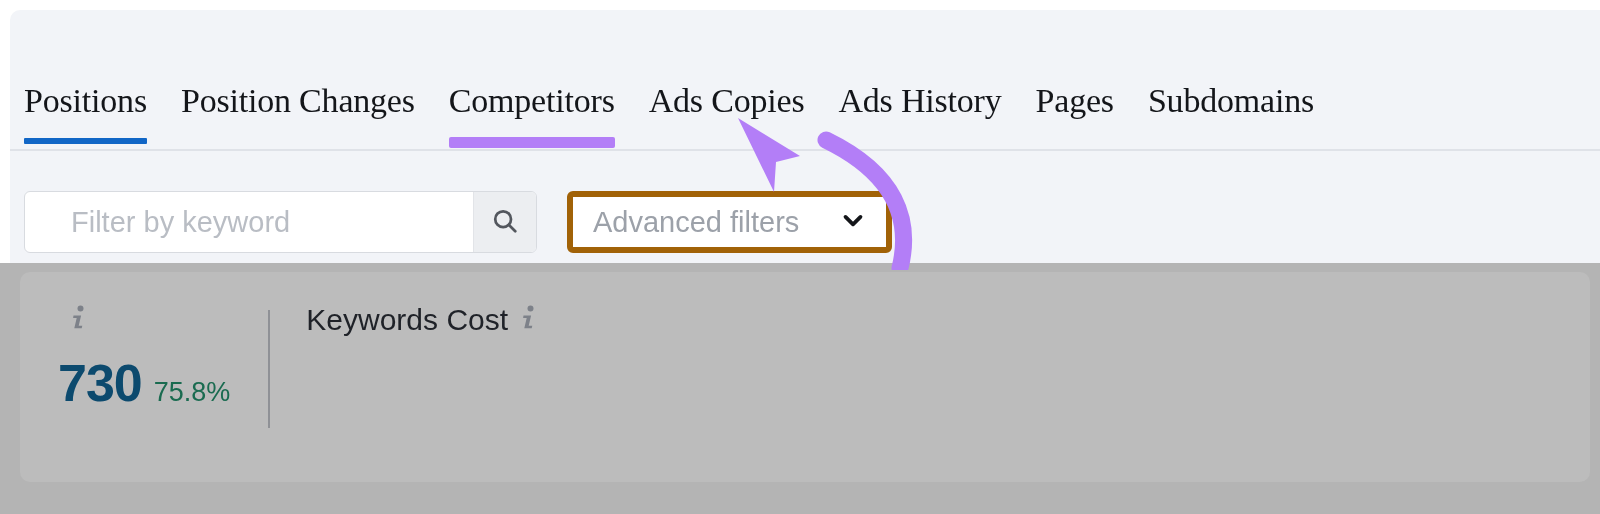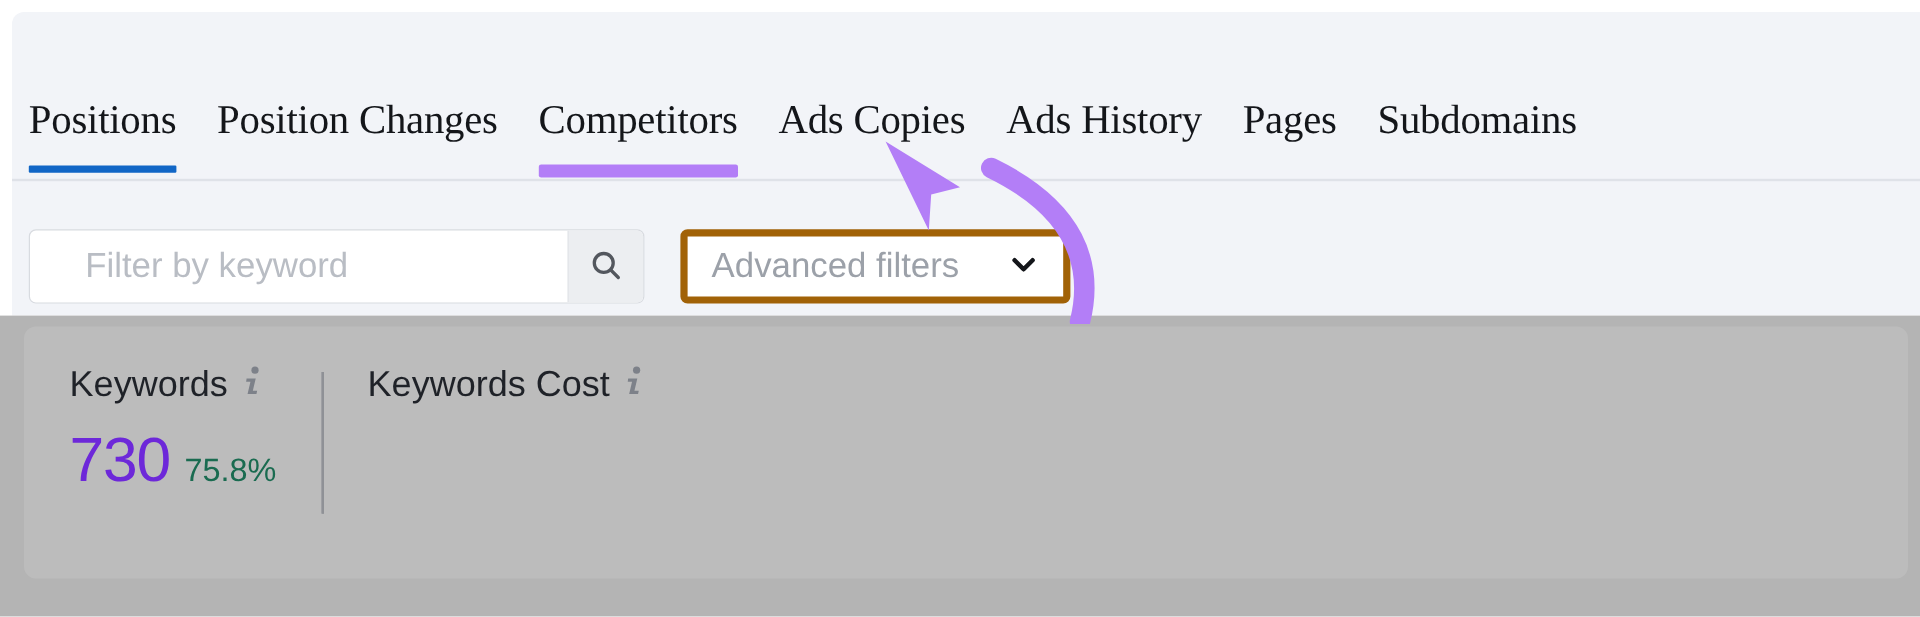--- a/index.html
+++ b/index.html
@@ -204,22 +204,22 @@
     margin-left: 10px;
     position: relative;
     top: 2px;
   }
   .metric-value-row {
     margin-top: 16px;
     white-space: nowrap;
   }
   .metric-value {
     font-size: 52px;
-    font-weight: normal;
-    color: #6d28d9;
+    font-weight: bold;
+    color: #0c4a6e;
     letter-spacing: -1px;
   }
   .metric-delta {
     font-size: 27px;
     color: #1a6b50;
     margin-left: 12px;
   }
 
   
   .arrow-svg {
@@ -263,21 +263,21 @@
           </svg>
         </span>
       </div>
 
     </div>
   </div>
 
   <div class="dim-area">
     <div class="metrics-card">
       <div class="metrics-inner" id="metrics-inner"><div class="metric"><div class="metric-body">
-              <div class="metric-title"><span>Keywords</span><span class="info-icon"><svg width="22" height="28" viewBox="0 0 22 28" fill="#7d8189">
+              <div class="metric-title"><span class="info-icon"><svg width="22" height="28" viewBox="0 0 22 28" fill="#7d8189">
                     <circle cx="12.5" cy="4.5" r="3"></circle>
                     <path d="M5.5 11.5 h7.6 l-2.4 10.2 h3.6 l-0.6 2.6 h-7.4 l2.4 -10.2 h-3.6 z"></path>
                   </svg></span></div>
               <div class="metric-value-row"><span class="metric-value">730</span><span class="metric-delta">75.8%</span></div>
             </div></div><div class="metric"><div class="divider"></div></div><div class="metric"><div class="divider"></div><div class="metric-body">
               <div class="metric-title"><span>Keywords Cost</span><span class="info-icon"><svg width="22" height="28" viewBox="0 0 22 28" fill="#7d8189">
                     <circle cx="12.5" cy="4.5" r="3"></circle>
                     <path d="M5.5 11.5 h7.6 l-2.4 10.2 h3.6 l-0.6 2.6 h-7.4 l2.4 -10.2 h-3.6 z"></path>
                   </svg></span></div>
             </div></div></div>

